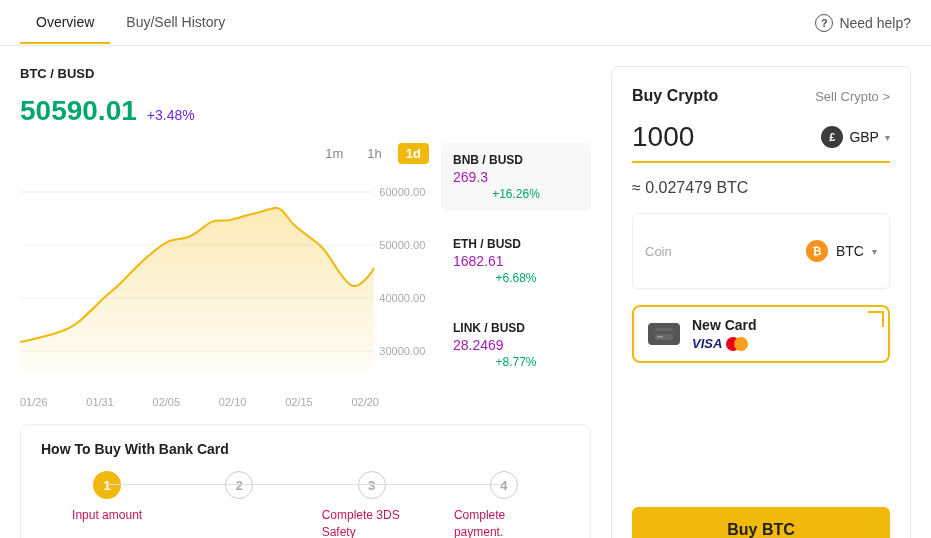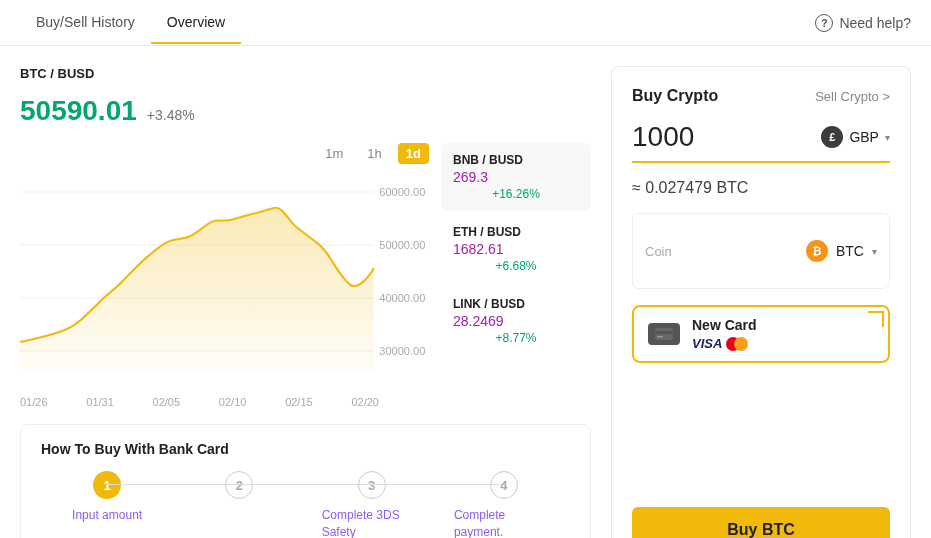--- a/index.html
+++ b/index.html
@@ -19,47 +19,47 @@
     .main-content { display: flex; gap: 0; flex: 1; padding: 20px; gap: 20px; }
 
     
     .left-panel { flex: 1; display: flex; flex-direction: column; gap: 16px; }
 
     .price-header { }
     .pair-label { font-size: 13px; color: #888; margin-bottom: 14px; }
     .pair-label span { font-weight: 600; color: #222; }
     .price-row { display: flex; align-items: baseline; gap: 10px; }
     .price-value { font-size: 28px; font-weight: 600; color: #03a66d; }
-    .price-change { font-size: 14px; color: #737373; font-weight: 500; }
+    .price-change { font-size: 14px; color: #6d28d9; font-weight: 500; }
 
     
     .chart-section { display: flex; gap: 12px; }
     .chart-wrapper { flex: 1; position: relative; }
     .chart-controls { display: flex; gap: 8px; justify-content: flex-end; margin-bottom: 8px; }
     .time-btn { padding: 3px 8px; border: none; background: transparent; font-size: 13px; color: #888; cursor: pointer; border-radius: 4px; }
     .time-btn.active { background: #f0b90b; color: #fff; font-weight: 600; }
 
     .chart-svg-container { width: 100%; height: 220px; position: relative; }
     .chart-x-labels { display: flex; justify-content: space-between; font-size: 11px; color: #aaa; margin-top: 4px; padding-right: 50px; }
 
     
-    .coin-list { width: 150px; display: flex; flex-direction: column; gap: 4px; }
+    .coin-list { width: 150px; display: flex; flex-direction: column; gap: 16px; }
     .coin-item { padding: 10px 12px; border-radius: 6px; cursor: pointer; }
     .coin-item.active { background: #f8f8f8; }
     .coin-pair { font-size: 12px; font-weight: 600; color: #222; }
     .coin-price { font-size: 14px; font-weight: 400; color: #a21caf; margin: 2px 0; }
     .coin-change { font-size: 12px; color: #03a66d; font-weight: 500; text-align: center; }
 
     
     .how-to-buy { background: #fff; border: 1px solid #eee; border-radius: 8px; padding: 16px 20px; }
     .how-to-title { font-size: 14px; font-weight: 600; margin-bottom: 14px; }
     .step-circle { width: 28px; height: 28px; border-radius: 50%; display: flex; align-items: center; justify-content: center; font-size: 13px; font-weight: 600; margin-bottom: 8px; }
     .step-circle.active { background: #f0b90b; color: #fff; }
     .step-circle.inactive { background: transparent; border: 1.5px solid #ccc; color: #aaa; }
-    .step-label { font-size: 12px; color: #8b5cf6; line-height: 1.4; max-width: 100px; }
+    .step-label { font-size: 12px; color: #be185d; line-height: 1.4; max-width: 100px; }
 
     
     .right-panel { width: 300px; background: #fff; border: 1px solid #e8e8e8; border-radius: 8px; padding: 20px; display: flex; flex-direction: column; gap: 16px; }
     .buy-header { display: flex; align-items: center; justify-content: space-between; }
     .buy-title { font-size: 16px; font-weight: 600; }
     .sell-link { font-size: 13px; color: #888; cursor: pointer; }
 
     .amount-row { display: flex; align-items: center; justify-content: space-between; border-bottom: 2px solid #f0b90b; padding-bottom: 8px; }
     .amount-input { font-size: 28px; font-weight: 300; color: #222; border: none; outline: none; width: 140px; }
     .currency-selector { display: flex; align-items: center; gap: 6px; cursor: pointer; font-size: 14px; font-weight: 500; }
@@ -95,22 +95,22 @@
     .step-wrapper { flex: 1; display: flex; flex-direction: column; align-items: center; position: relative; }
     .step-wrapper:not(:last-child)::after { content: ''; position: absolute; top: 13px; left: 50%; width: 100%; height: 1px; background: #ddd; }
   </style>
 </head>
 <body>
 
 <div class="app-container">
 
   <div class="top-nav">
     <div class="nav-tabs">
+      <div class="nav-tab active">Overview</div>
       <div class="nav-tab">Buy/Sell History</div>
-      <div class="nav-tab active">Overview</div>
     </div>
     <div class="help-btn">
       <div class="help-icon">?</div>
       <span>Need help?</span>
     </div>
   </div>
 
   <div class="main-content">
 
     <div class="left-panel">

